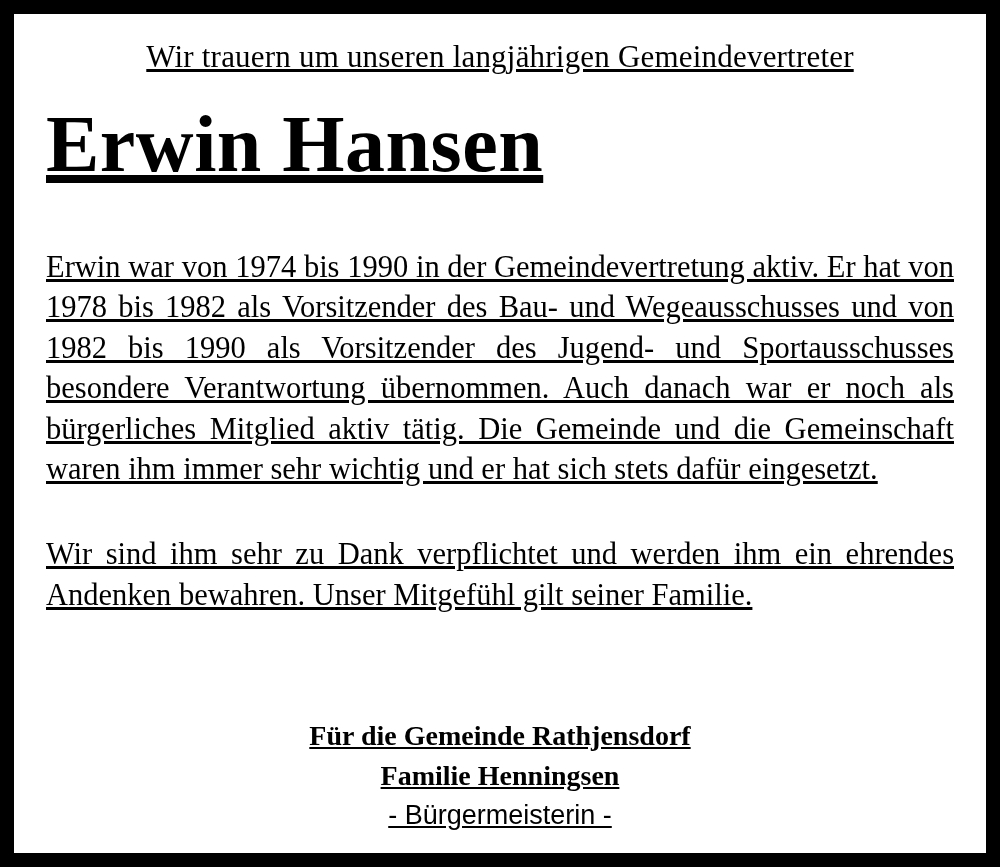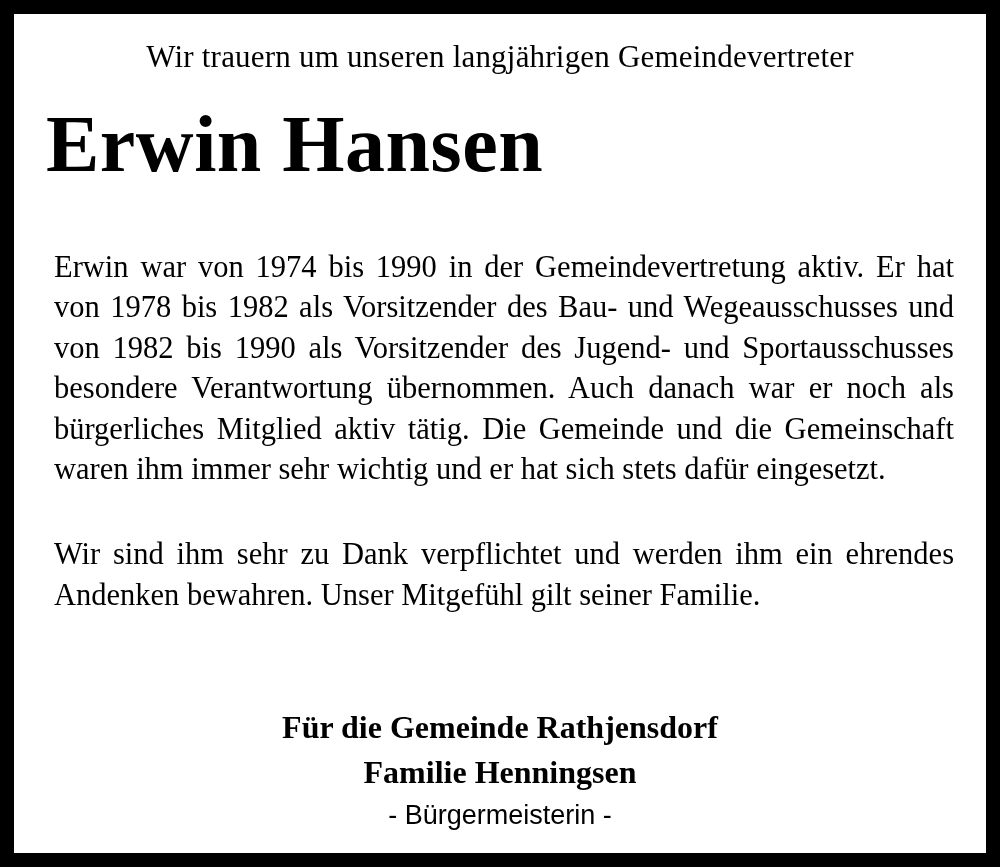--- a/index.html
+++ b/index.html
@@ -15,20 +15,21 @@
   }
   .obituary {
     box-sizing: border-box;
     width: 1000px;
     height: 867px;
     background: #ffffff;
     border: 14px solid #000000;
     padding: 26px 32px 18px 32px;
     display: flex;
     flex-direction: column;
+    text-decoration: underline;
   }
   .lead-line {
     text-align: center;
     font-size: 31px;
     line-height: 1.1;
     font-family: "Liberation Serif", serif;
     letter-spacing: 0.2px;
     margin-bottom: 6px;
   }
   .name {
@@ -40,32 +41,31 @@
     letter-spacing: 0.5px;
     margin: 18px 0 26px 0;
   }
   .body-text {
     font-size: 30.5px;
     line-height: 1.33;
     text-align: justify;
     text-justify: inter-word;
     font-family: "Liberation Serif", serif;
     margin-bottom: 14px;
-    margin-left: 8px;
   }
   .body-text:last-of-type {
     margin-bottom: 0;
   }
   .signature {
     margin-top: auto;
     text-align: center;
     padding-top: 18px;
   }
   .sig-line-1, .sig-line-2 {
-    font-size: 32px;
+    font-size: 28px;
     font-weight: 700;
     line-height: 1.42;
     font-family: "Liberation Serif", serif;
   }
   .sig-line-3 {
     font-size: 27px;
     font-weight: 400;
     line-height: 1.45;
     font-family: "Liberation Sans", sans-serif;
   }

